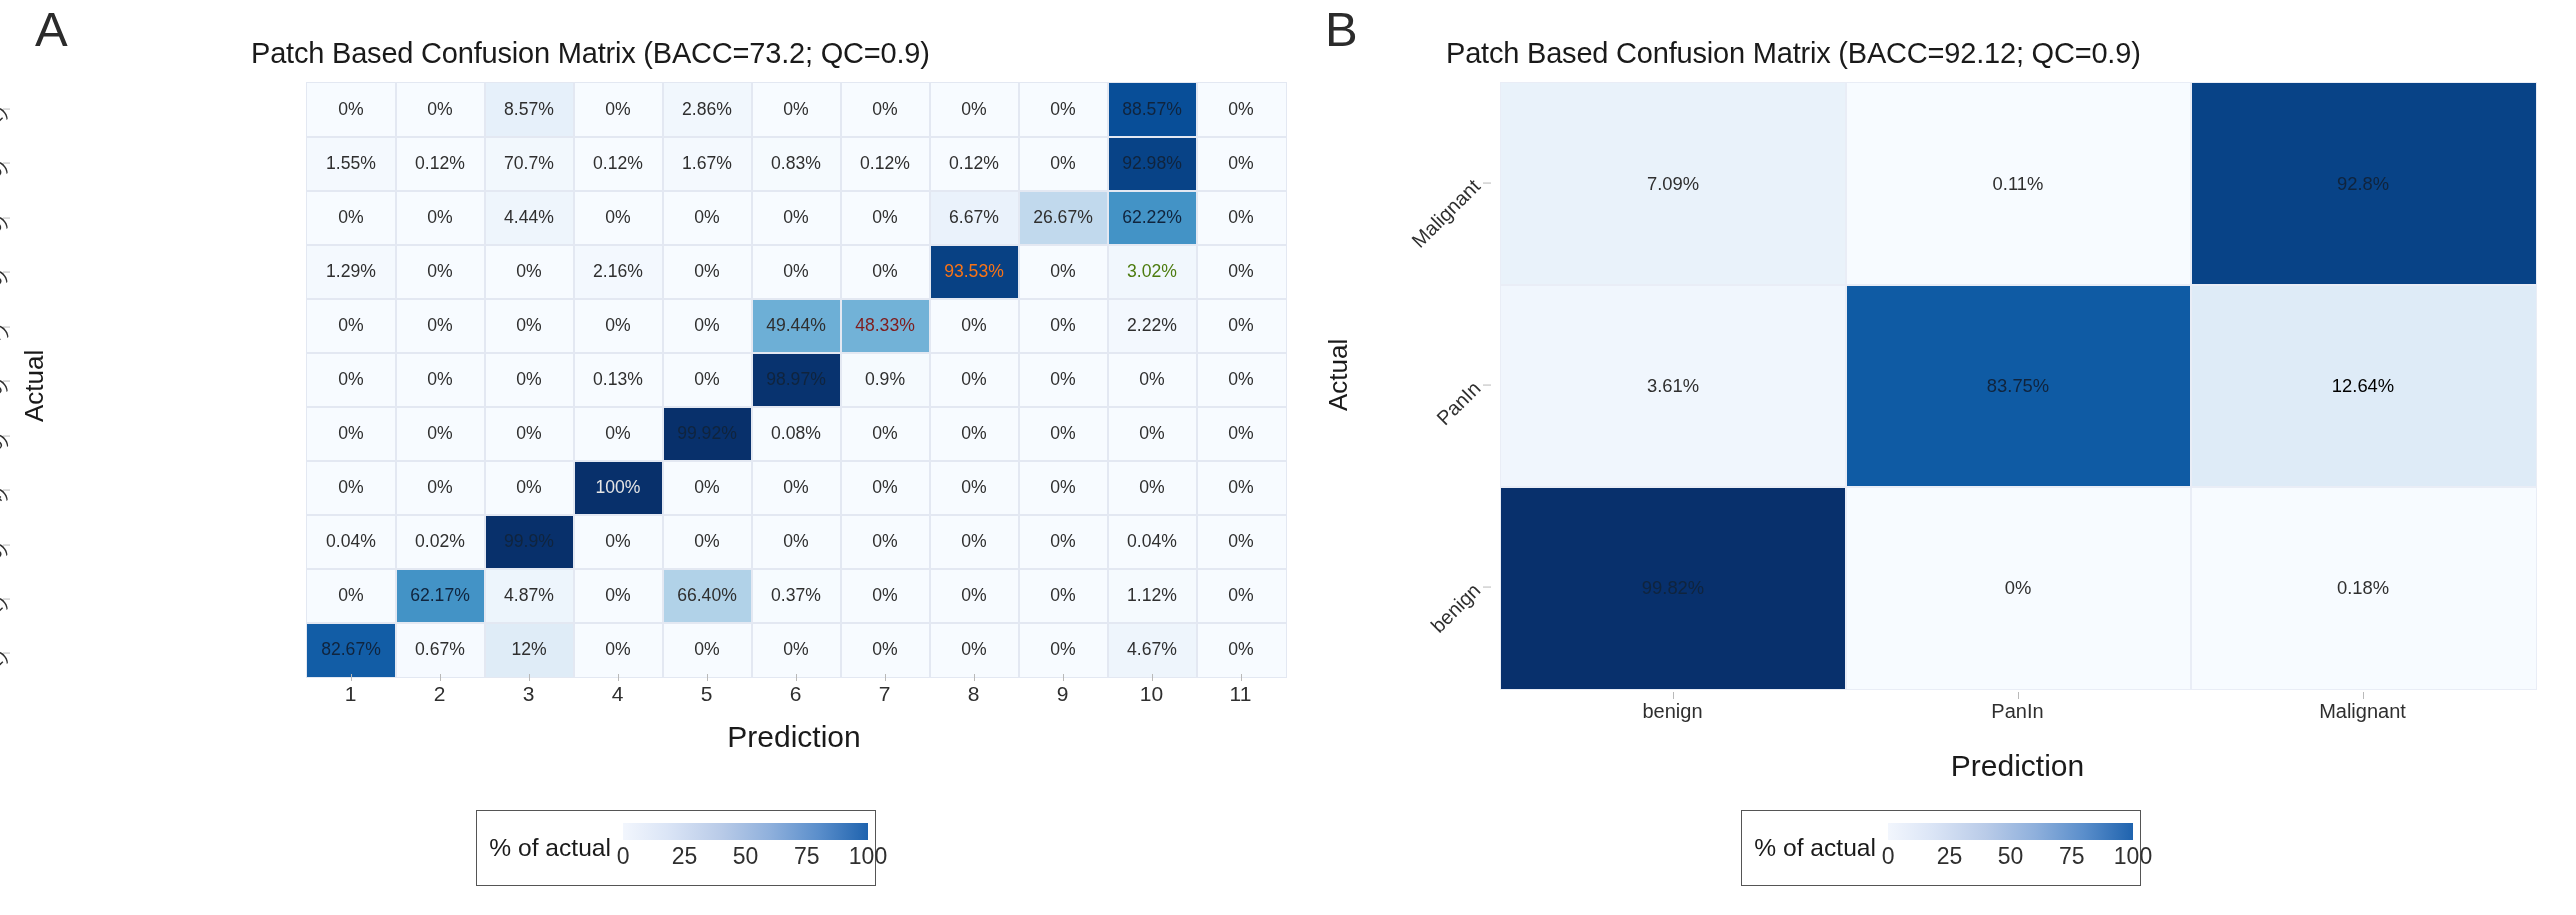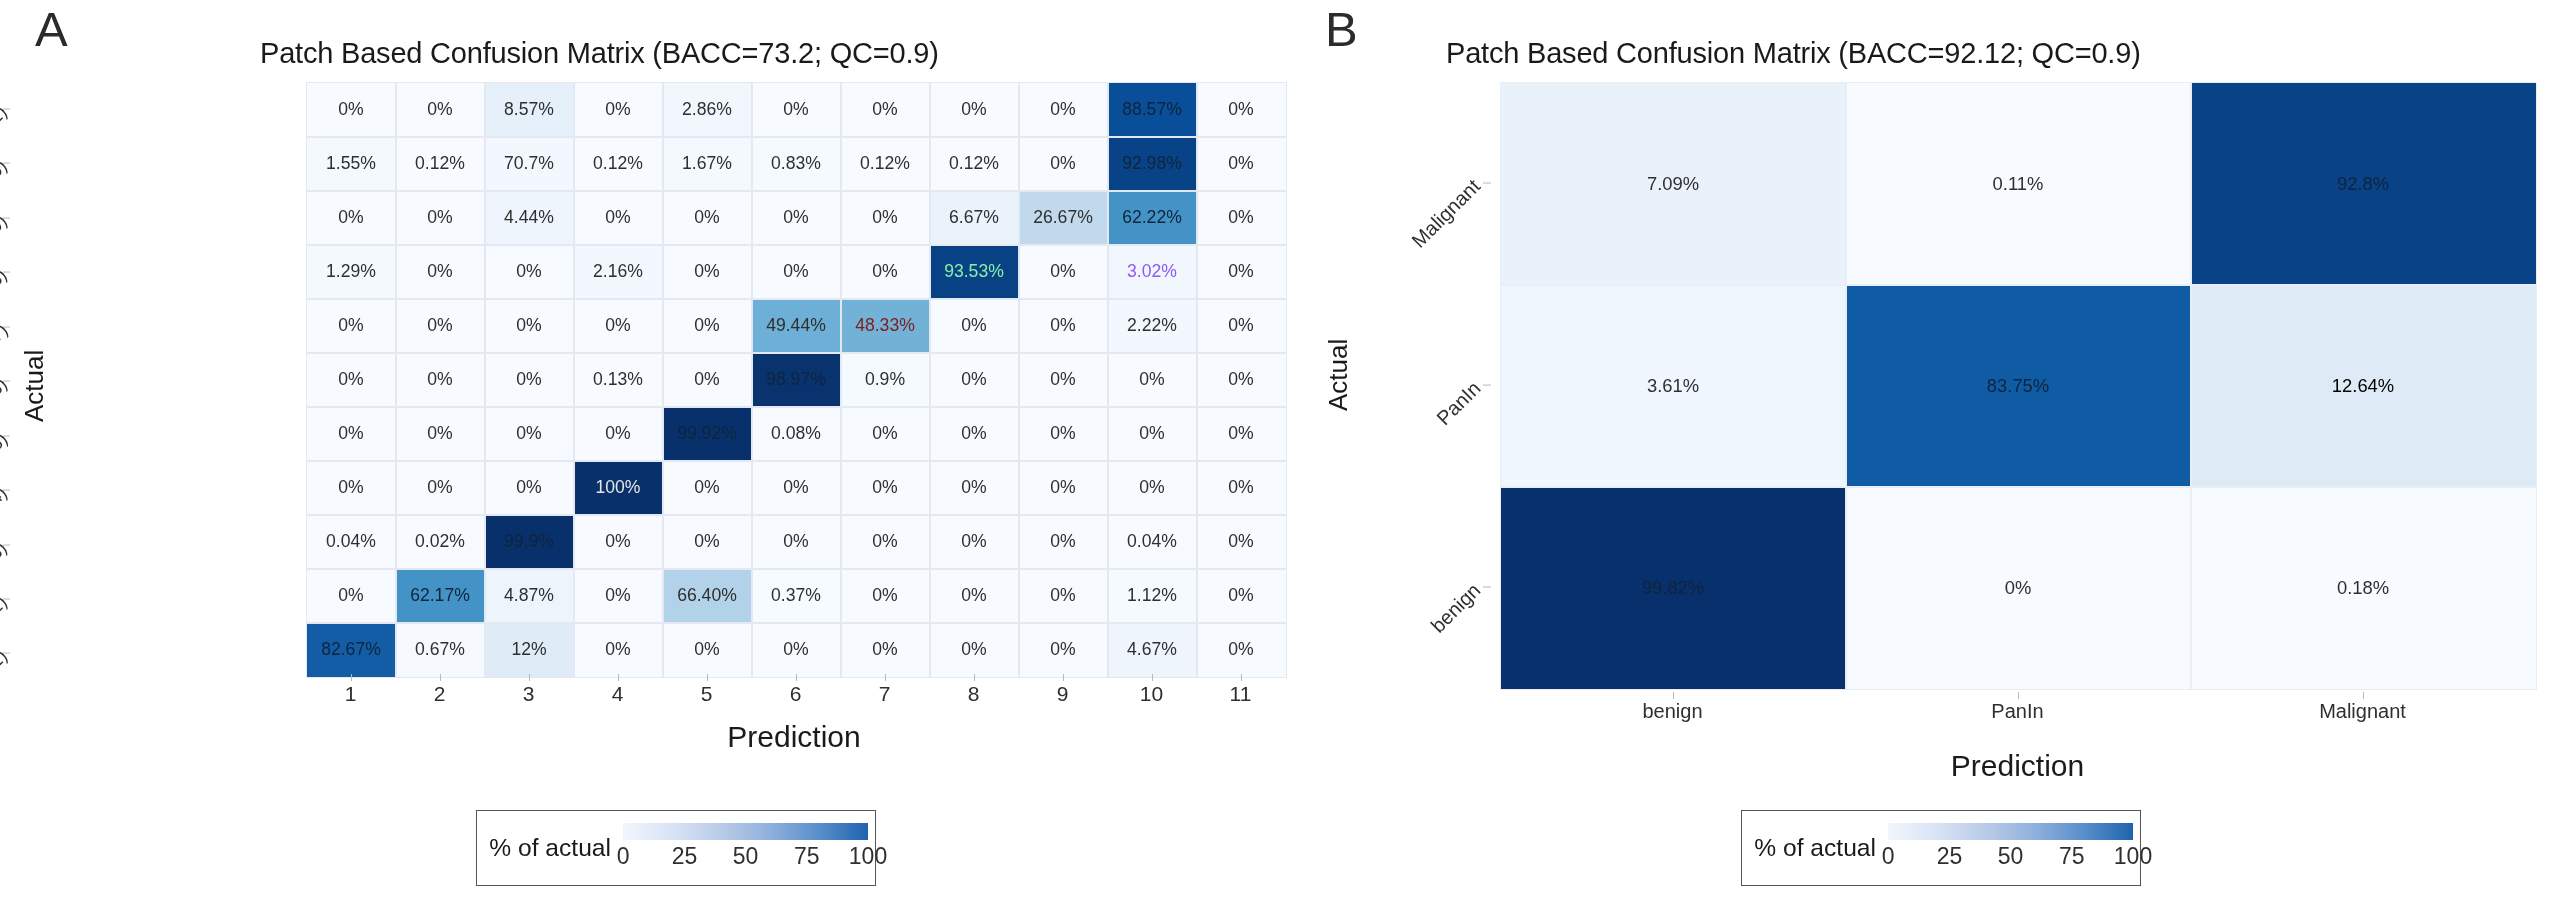--- a/index.html
+++ b/index.html
@@ -41,21 +41,21 @@
   .panel-b .panel-letter { left: 16px;  top: 5.3px; }
 
   .panel-title {
     position: absolute;
     top: 37px;
     font-size: 29px;
     color: #1a1a1a;
     white-space: nowrap;
     letter-spacing: -0.2px;
   }
-  .panel-a .panel-title { left: 260px; }
+  .panel-a .panel-title { left: 251px; }
   .panel-b .panel-title { left: 137px; }
 
   
   .heat-wrap { position: absolute; }
 
   .panel-a .heat-wrap { left: 306px; top: 82px; }
   .panel-b .heat-wrap { left: 191px; top: 82px; }
 
   table.heat {
     border-collapse: collapse;
@@ -295,23 +295,23 @@
               <td class="cell" style="background: rgb(247, 251, 255); color: rgb(47, 47, 47);">0%</td>
             </tr>
             <tr>
               <td class="cell" style="background: rgb(244, 249, 254); color: rgb(47, 47, 47);">1.29%</td>
               <td class="cell" style="background: rgb(247, 251, 255); color: rgb(47, 47, 47);">0%</td>
               <td class="cell" style="background: rgb(247, 251, 255); color: rgb(47, 47, 47);">0%</td>
               <td class="cell" style="background: rgb(243, 248, 254); color: rgb(47, 47, 47);">2.16%</td>
               <td class="cell" style="background: rgb(247, 251, 255); color: rgb(47, 47, 47);">0%</td>
               <td class="cell" style="background: rgb(247, 251, 255); color: rgb(47, 47, 47);">0%</td>
               <td class="cell" style="background: rgb(247, 251, 255); color: rgb(47, 47, 47);">0%</td>
-              <td class="cell" style="background: rgb(8, 65, 132); color: #86efac; margin-left: 8px;">93.53%</td>
-              <td class="cell" style="background: rgb(247, 251, 255); color: rgb(47, 47, 47);">0%</td>
-              <td class="cell" style="background: rgb(241, 247, 253); color: #8b5cf6; margin-top: 7px;">3.02%</td>
+              <td class="cell" style="background: rgb(8, 65, 132); color: #f97316; margin-left: 8px;">93.53%</td>
+              <td class="cell" style="background: rgb(247, 251, 255); color: rgb(47, 47, 47);">0%</td>
+              <td class="cell" style="background: rgb(241, 247, 253); color: #4d7c0f; margin-top: 7px;">3.02%</td>
               <td class="cell" style="background: rgb(247, 251, 255); color: rgb(47, 47, 47);">0%</td>
             </tr>
             <tr>
               <td class="cell" style="background: rgb(247, 251, 255); color: rgb(47, 47, 47);">0%</td>
               <td class="cell" style="background: rgb(247, 251, 255); color: rgb(47, 47, 47);">0%</td>
               <td class="cell" style="background: rgb(247, 251, 255); color: rgb(47, 47, 47);">0%</td>
               <td class="cell" style="background: rgb(247, 251, 255); color: rgb(47, 47, 47);">0%</td>
               <td class="cell" style="background: rgb(247, 251, 255); color: rgb(47, 47, 47);">0%</td>
               <td class="cell" style="background: rgb(109, 175, 214); color: rgb(47, 47, 47);">49.44%</td>
               <td class="cell" style="background: rgb(114, 178, 215); color: #7f1d1d;">48.33%</td>

